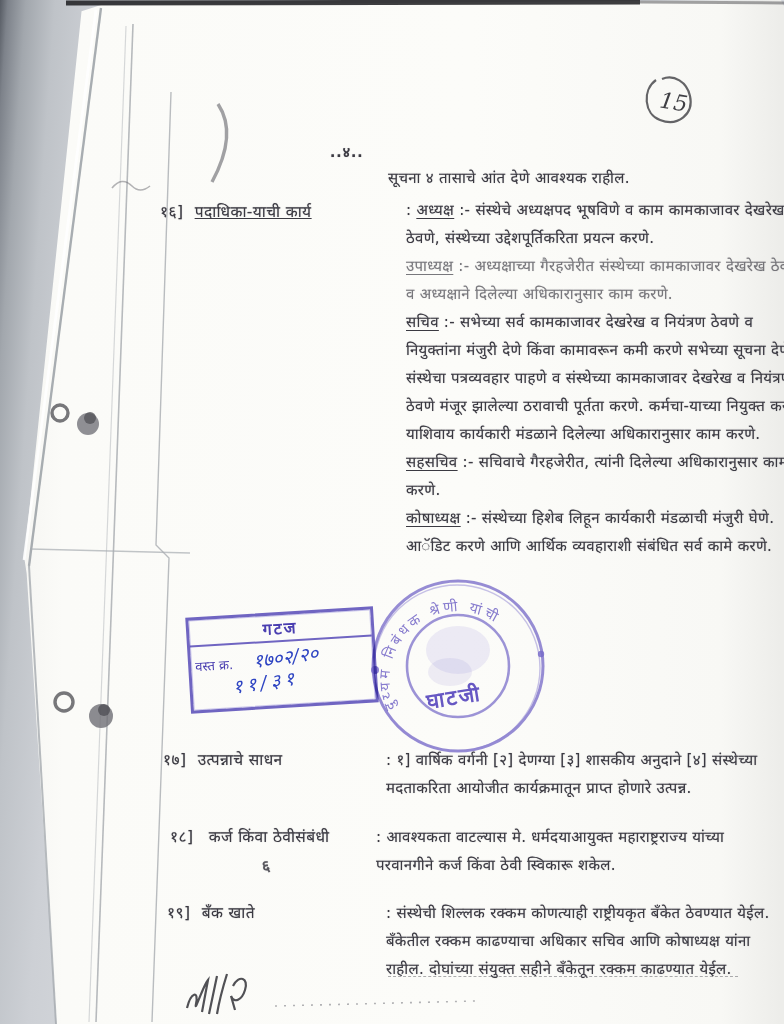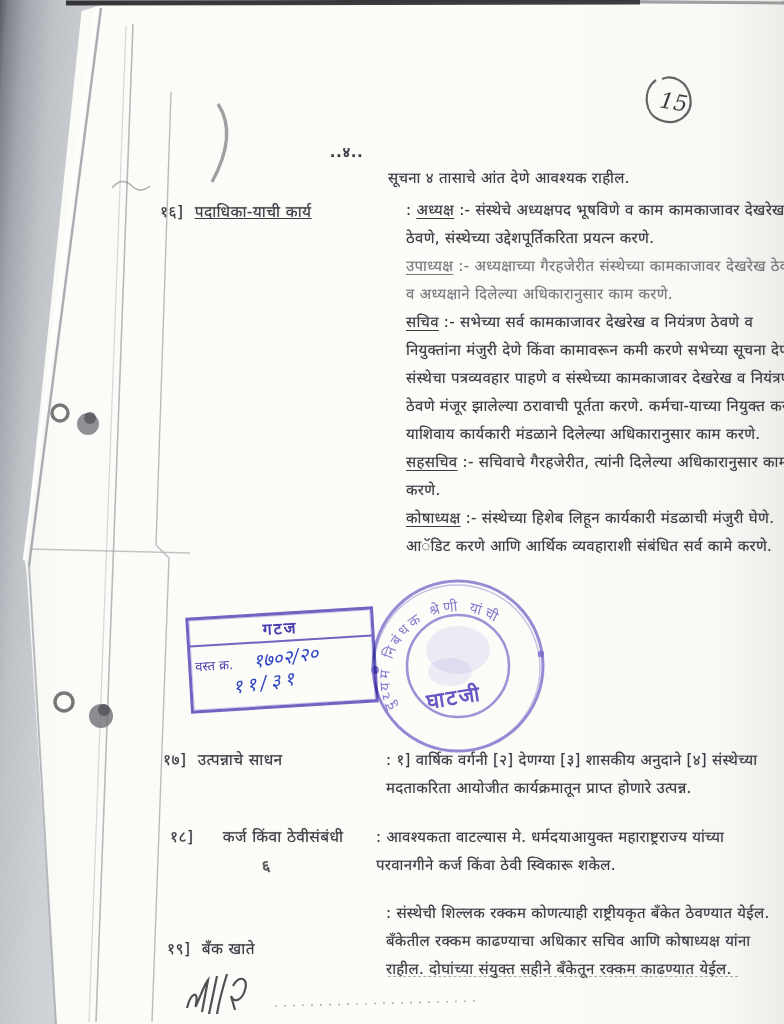--- a/index.html
+++ b/index.html
@@ -95,27 +95,27 @@
   <span style="margin-left:6px;">उत्पन्नाचे साधन</span>
 </div>
 <div class="abs typed colblock" style="left:386px;top:746px;">
   <p><span>: </span><span>१] वार्षिक वर्गनी [२] देणग्या [३] शासकीय अनुदाने [४] संस्थेच्या मदताकरिता आयोजीत कार्यक्रमातून प्राप्त होणारे उत्पन्न.</span></p>
 </div>
 
 <div class="abs typed stray" style="left:262px;top:855px;transform:rotate(-8deg);font-weight:bold;">६</div>
 
 <div class="abs typed label" style="left:170px;top:825px;">
   <span>१८]</span>
-  <span style="margin-left:24px;">कर्ज किंवा ठेवीसंबंधी</span>
+  <span style="margin-left:10px;">कर्ज किंवा ठेवीसंबंधी</span>
 </div>
 <div class="abs typed colblock" style="left:376px;top:823px;">
   <p><span>: </span><span>आवश्यकता वाटल्यास मे. धर्मदयाआयुक्त महाराष्ट्रराज्य यांच्या परवानगीने कर्ज किंवा ठेवी स्विकारू शकेल.</span></p>
 </div>
 
-<div class="abs typed label" style="left:167px;top:901px;margin-top:36px;">
+<div class="abs typed label" style="left:167px;top:901px;">
   <span>१९]</span>
   <span style="margin-left:6px;">बँक खाते</span>
 </div>
 <div class="abs typed colblock" style="left:386px;top:899px;">
   <p><span>: </span><span>संस्थेची शिल्लक रक्कम कोणत्याही राष्ट्रीयकृत बँकेत ठेवण्यात येईल. बँकेतील रक्कम काढण्याचा अधिकार सचिव आणि कोषाध्यक्ष यांना राहील. दोघांच्या संयुक्त सहीने बँकेतून रक्कम काढण्यात येईल.</span></p>
 </div>
 <div class="abs dash-rule" style="left:388px;top:976px;width:350px;"></div>
 
 <div class="abs rect-stamp" style="left:188px;top:612px;">
   <div class="hd">गटज</div>

